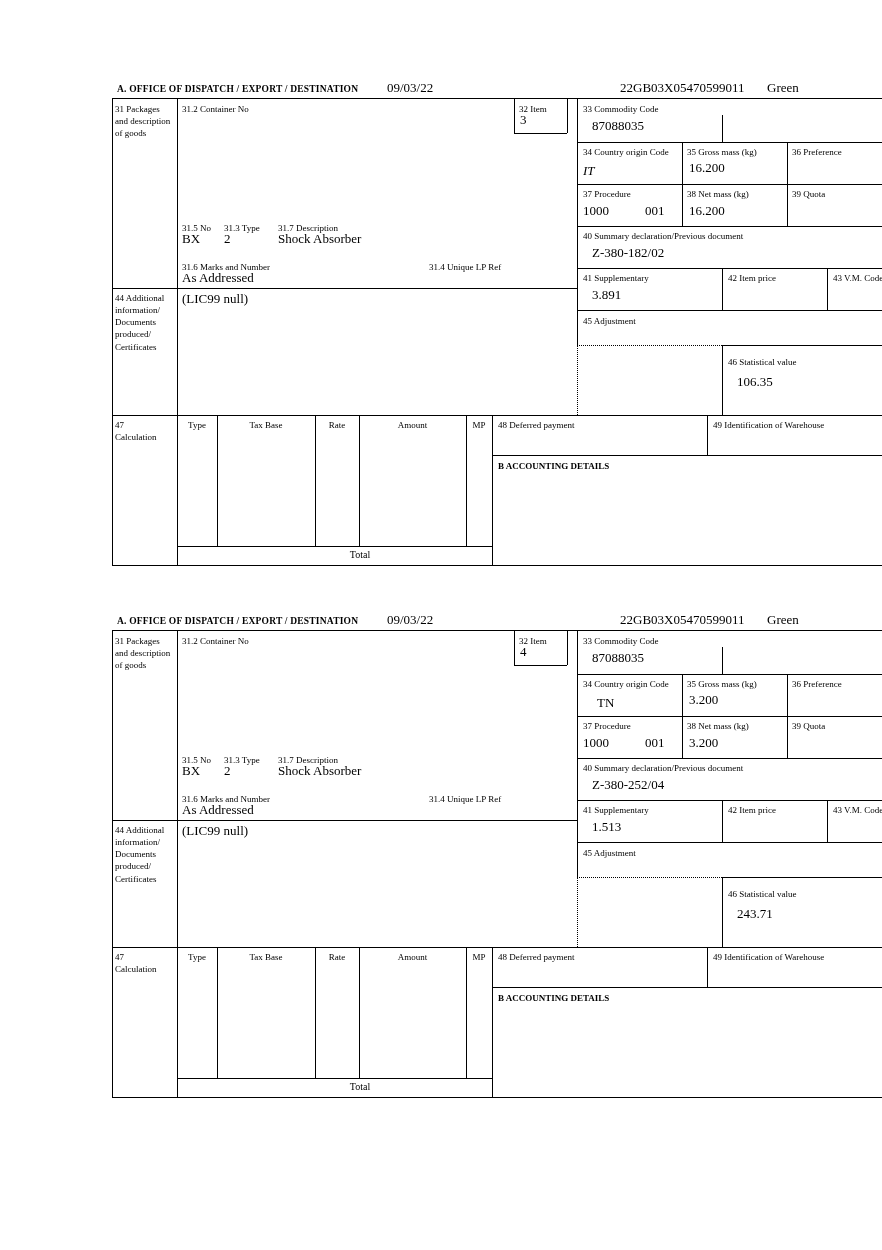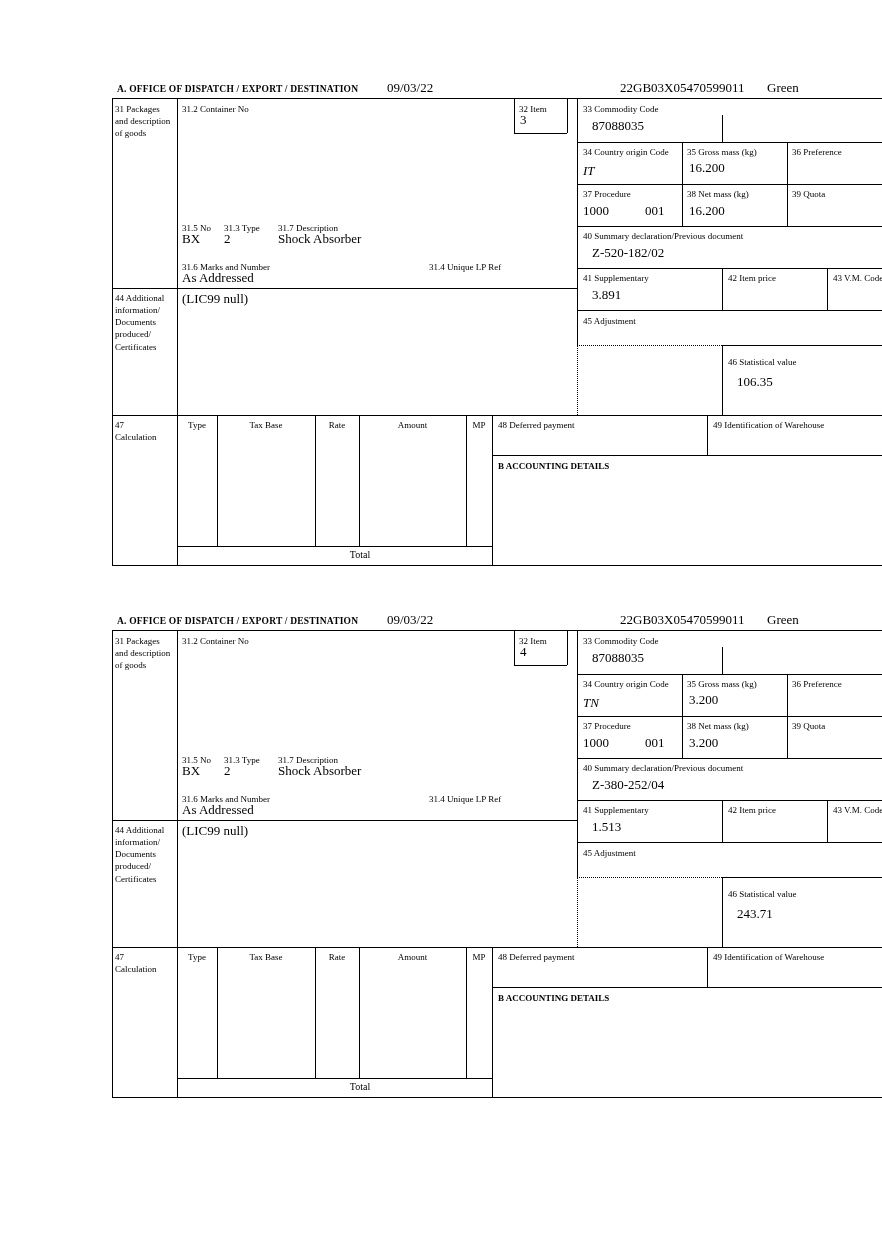--- a/index.html
+++ b/index.html
@@ -87,21 +87,21 @@
     <span class="lbl" style="left:680px;top:108px;">39 Quota</span>
 
     <span class="lbl" style="left:70px;top:142px;">31.5 No</span>
     <span class="lbl" style="left:112px;top:142px;">31.3 Type</span>
     <span class="lbl" style="left:166px;top:142px;">31.7 Description</span>
     <span class="val" style="left:70px;top:152px;">BX</span>
     <span class="val" style="left:112px;top:152px;">2</span>
     <span class="val" style="left:166px;top:152px;">Shock Absorber</span>
 
     <span class="lbl" style="left:471px;top:150px;">40 Summary declaration/Previous document</span>
-    <span class="val" style="left:480px;top:166px;">Z-520-182/02</span>
+    <span class="val" style="left:480px;top:166px;">Z-380-182/02</span>
 
     <span class="lbl" style="left:70px;top:181px;">31.6 Marks and Number</span>
     <span class="lbl" style="left:317px;top:181px;">31.4 Unique LP Ref</span>
     <span class="val" style="left:70px;top:191px;">As Addressed</span>
 
     <span class="lbl" style="left:471px;top:192px;">41 Supplementary</span>
     <span class="val" style="left:480px;top:208px;">3.891</span>
     <span class="lbl" style="left:616px;top:192px;">42 Item price</span>
     <span class="lbl" style="left:721px;top:192px;">43 V.M. Code</span>
 
@@ -170,21 +170,21 @@
 
     <span class="lbl wrap" style="left:3px;top:23px;width:58px;">31 Packages and description of goods</span>
 
     <span class="lbl" style="left:70px;top:23px;">31.2 Container No</span>
     <span class="lbl" style="left:407px;top:23px;">32 Item</span>
     <span class="val" style="left:408px;top:33px;">4</span>
     <span class="lbl" style="left:471px;top:23px;">33 Commodity Code</span>
     <span class="val" style="left:480px;top:39px;">87088035</span>
 
     <span class="lbl" style="left:471px;top:66px;">34 Country origin Code</span>
-    <span class="val" style="left:471px;top:84px;font-style:italic;">TN</span>
+    <span class="val" style="left:485px;top:84px;">TN</span>
     <span class="lbl" style="left:575px;top:66px;">35 Gross mass (kg)</span>
     <span class="val" style="left:577px;top:81px;">3.200</span>
     <span class="lbl" style="left:680px;top:66px;">36 Preference</span>
 
     <span class="lbl" style="left:471px;top:108px;">37 Procedure</span>
     <span class="val" style="left:471px;top:124px;">1000</span>
     <span class="val" style="left:533px;top:124px;">001</span>
     <span class="lbl" style="left:575px;top:108px;">38 Net mass (kg)</span>
     <span class="val" style="left:577px;top:124px;">3.200</span>
     <span class="lbl" style="left:680px;top:108px;">39 Quota</span>

